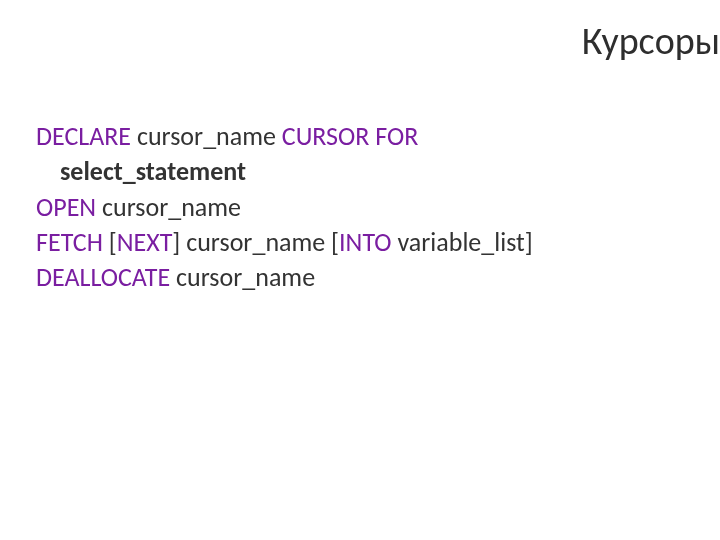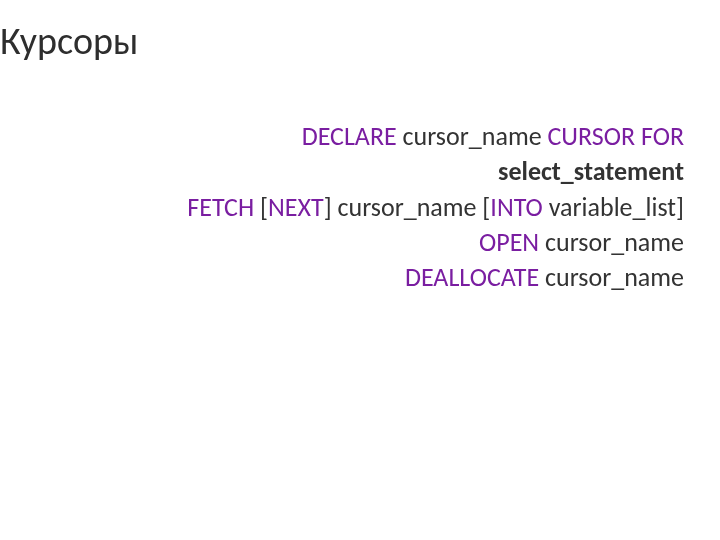--- a/index.html
+++ b/index.html
@@ -11,34 +11,33 @@
     font-family: "Calibri", "Arial", sans-serif;
     color: #333333;
   }
   .slide {
     width: 720px;
     height: 540px;
     position: relative;
     box-sizing: border-box;
   }
   .title {
-    text-align: left;
+    text-align: right;
     font-size: 38px;
     color: #2e2e2e;
     padding-top: 18px;
     font-weight: 400;
   }
   .body {
     margin-top: 56px;
     margin-left: 36px;
     margin-right: 36px;
     font-size: 26px;
     line-height: 1.28;
     color: #333333;
-    text-align: right;
   }
   .line {
     margin-bottom: 2px;
   }
   .indent {
     padding-left: 24px;
     font-weight: bold;
   }
   .kw {
     color: #7a1ea1; 
@@ -55,25 +54,25 @@
 
     <div class="line">
       <span class="kw">DECLARE</span><span> cursor_name </span><span class="kw">CURSOR FOR</span>
     </div>
 
     <div class="line indent">
       <span>select_statement</span>
     </div>
 
     <div class="line">
-      <span class="kw">FETCH</span><span> [</span><span class="kw">NEXT</span><span>] cursor_name [</span><span class="kw">INTO</span><span> variable_list]</span>
+      <span class="kw">OPEN</span><span> cursor_name</span>
     </div>
 
     <div class="line">
-      <span class="kw">OPEN</span><span> cursor_name</span>
+      <span class="kw">FETCH</span><span> [</span><span class="kw">NEXT</span><span>] cursor_name [</span><span class="kw">INTO</span><span> variable_list]</span>
     </div>
 
 
     <div class="line">
       <span class="kw">DEALLOCATE</span><span> cursor_name</span>
     </div>
 
   </div>
 </div>
 

